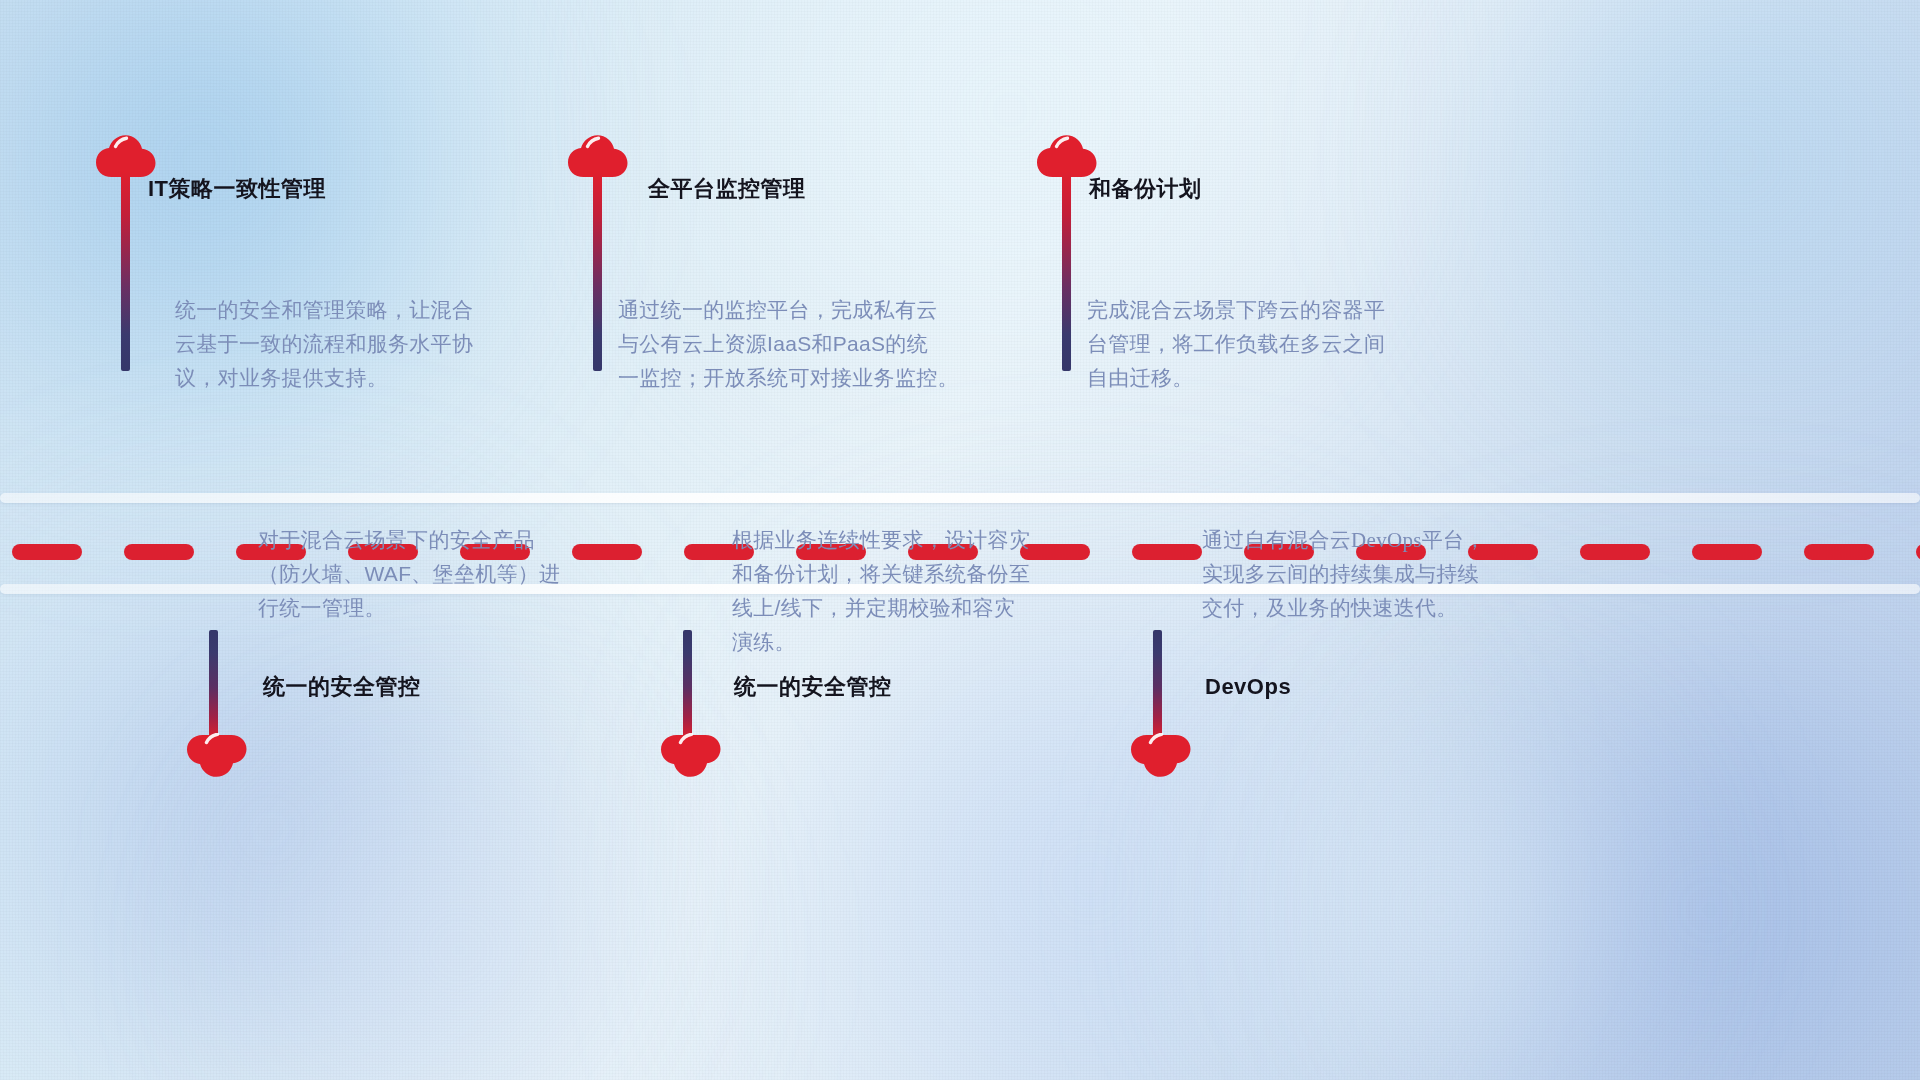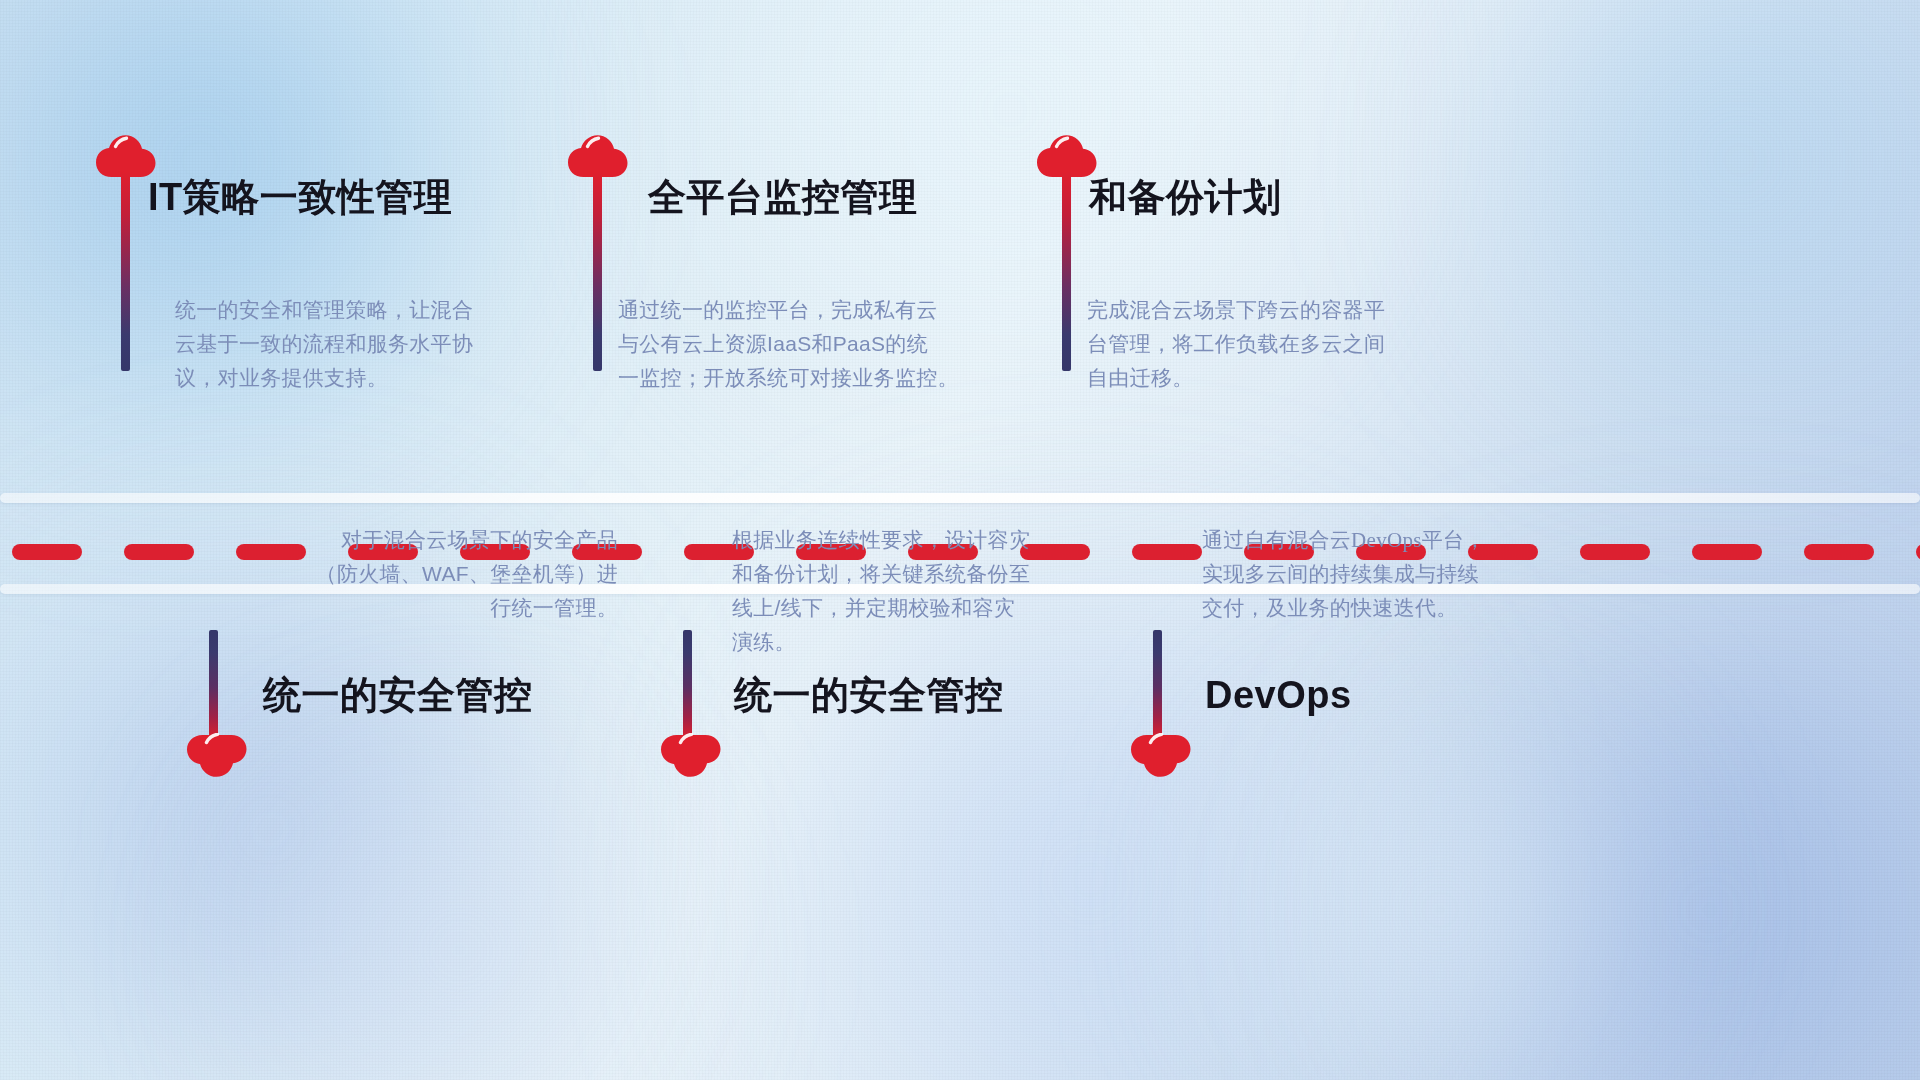--- a/index.html
+++ b/index.html
@@ -59,21 +59,21 @@
   .marker{ position:absolute; }
 
   .cloud{ position:relative; width:62px; height:46px; }
   .cloud svg{ display:block; width:62px; height:46px; }
 
   .stem{ position:absolute; width:9px; border-radius:2px; }
   .stem.down{ background:linear-gradient(180deg,#e01f2d 0%,#c31f39 22%,#6a2f63 58%,#3a3a6e 82%,#35376a 100%); }
   .stem.up{ background:linear-gradient(180deg,#35376a 0%,#3a3a6e 20%,#5b2f63 52%,#a32145 80%,#de1f2d 100%); }
 
   .title{
-    font-size:38px; font-weight:bold; color:#14141e;
+    font-size:22px; font-weight:bold; color:#14141e;
     letter-spacing:.5px; white-space:nowrap; line-height:1.1;
   }
   .body{
     font-size:21px; line-height:1.62; color:#7c8db8;
     letter-spacing:.3px; white-space:pre-line;
   }
 
   
   .m-top .cloud{ position:absolute; top:0; left:0; }
   .m-top .stem{ top:38px; height:200px; left:26px; }
@@ -157,21 +157,21 @@
   <div class="stem down"></div>
 </div>
 <div class="title" style="position:absolute; left:1089px; top:177px;">和备份计划</div>
 <div class="body" style="position:absolute; left:1087px; top:293px; width:370px;">完成混合云场景下跨云的容器平
 台管理，将工作负载在多云之间
 自由迁移。</div>
 
 <div class="marker" style="left:209px; top:630px;">
   <div class="stem up" style="position:absolute; left:0; top:0; height:110px;"></div>
 </div>
-<div class="body" style="position:absolute; left:258px; top:523px; width:360px;text-align:right;">对于混合云场景下的安全产品
+<div class="body" style="position:absolute; left:258px; top:523px; width:360px;">对于混合云场景下的安全产品
 （防火墙、WAF、堡垒机等）进
 行统一管理。</div>
 <div class="title" style="position:absolute; left:263px; top:675px;">统一的安全管控</div>
 <div class="marker" style="left:186px; top:733px;">
   <div class="cloud">
     <svg viewBox="0 0 62 46" xmlns="http://www.w3.org/2000/svg">
       <path d="M16.5 2C7.4 2 1 8.4 1 16.6c0 7.6 5.6 13.7 13 14.3 2.1 7.4 8.6 12.9 16.5 12.9 8.2 0 15-5.9 16.5-13.6 7.6-.5 13.5-6.7 13.5-14.2C60.5 7.9 54 2 45.4 2z" fill="#e01f2d"></path>
       <path d="M20.5 9.5c2.2-4.4 6.3-7.4 11-8.2" stroke="#ffffff" stroke-width="3.4" stroke-linecap="round" fill="none" opacity=".92"></path>
     </svg>
   </div>

